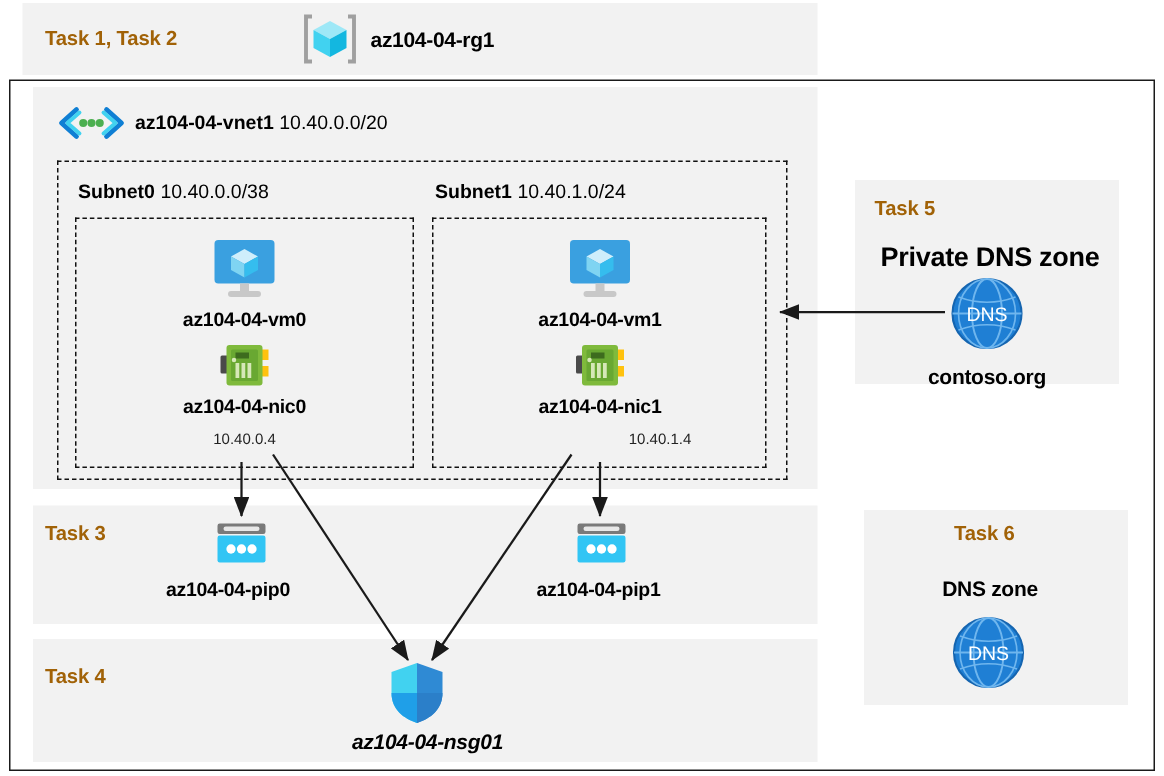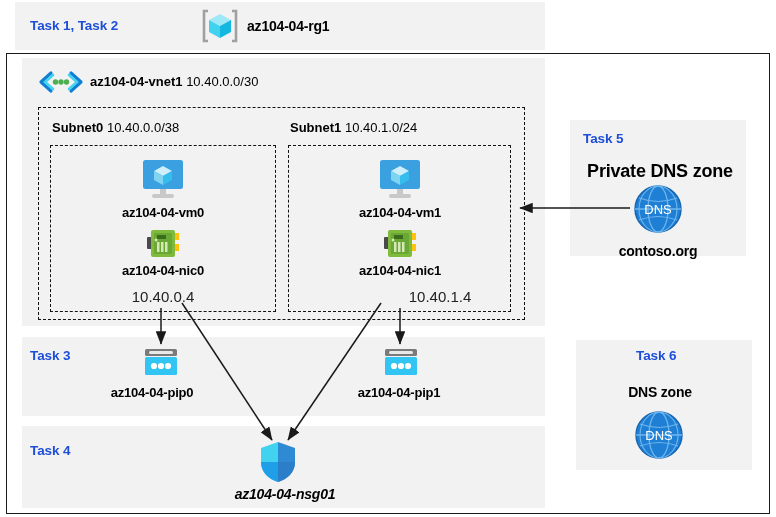--- a/index.html
+++ b/index.html
@@ -22,21 +22,21 @@
   .panel {
     position: absolute;
     background: #f2f2f2;
     box-sizing: border-box;
   }
   .panel-outline {
     border: 1.6px solid #1a1a1a;
   }
   .task-label {
     position: absolute;
-    color: #1d4ed8;
+    color: #a16207;
     font-weight: bold;
     font-size: 13.5px;
     letter-spacing: -0.1px;
     white-space: nowrap;
   }
 
   
   .dashed {
     position: absolute;
     box-sizing: border-box;
@@ -57,21 +57,21 @@
     white-space: nowrap;
     color: #000000;
     font-weight: bold;
     font-size: 13px;
     letter-spacing: -0.2px;
   }
   .sub-ip {
     position: absolute;
     white-space: nowrap;
     color: #222222;
-    font-size: 15px;
+    font-size: 10px;
   }
   .center-x { transform: translateX(-50%); }
 
   
   .icon {
     position: absolute;
     display: block;
   }
 
   
@@ -113,21 +113,21 @@
       <path d="M15 5 L7 12 L15 19" fill="none" stroke="#41d2f0" stroke-width="2.6" stroke-linecap="round" stroke-linejoin="round"></path>
       <path d="M33 3 L43 12 L33 21" fill="none" stroke="#0f7fd4" stroke-width="3.2" stroke-linecap="round" stroke-linejoin="round"></path>
       <path d="M31 5 L39 12 L31 19" fill="none" stroke="#41d2f0" stroke-width="2.6" stroke-linecap="round" stroke-linejoin="round"></path>
       <circle cx="17.5" cy="12" r="2.7" fill="#4caf50"></circle>
       <circle cx="23" cy="12" r="2.7" fill="#4caf50"></circle>
       <circle cx="28.5" cy="12" r="2.7" fill="#4caf50"></circle>
     </svg>
   </span>
 
   <div class="lbl" style="left:90px; top:74px;">
-    <b>az104-04-vnet1</b><span>&nbsp;</span><span>10.40.0.0/30</span>
+    <b>az104-04-vnet1</b><span>&nbsp;</span><span>10.40.0.0/20</span>
   </div>
 
   <div class="dashed" style="left:38px; top:107px; width:487px; height:213px;"></div>
 
   <div class="lbl" style="left:52px; top:120px;">
     <b>Subnet0</b><span>&nbsp;</span><span>10.40.0.0/38</span>
   </div>
 
   <div class="dashed" style="left:50px; top:145px; width:226px; height:167px;"></div>
 

